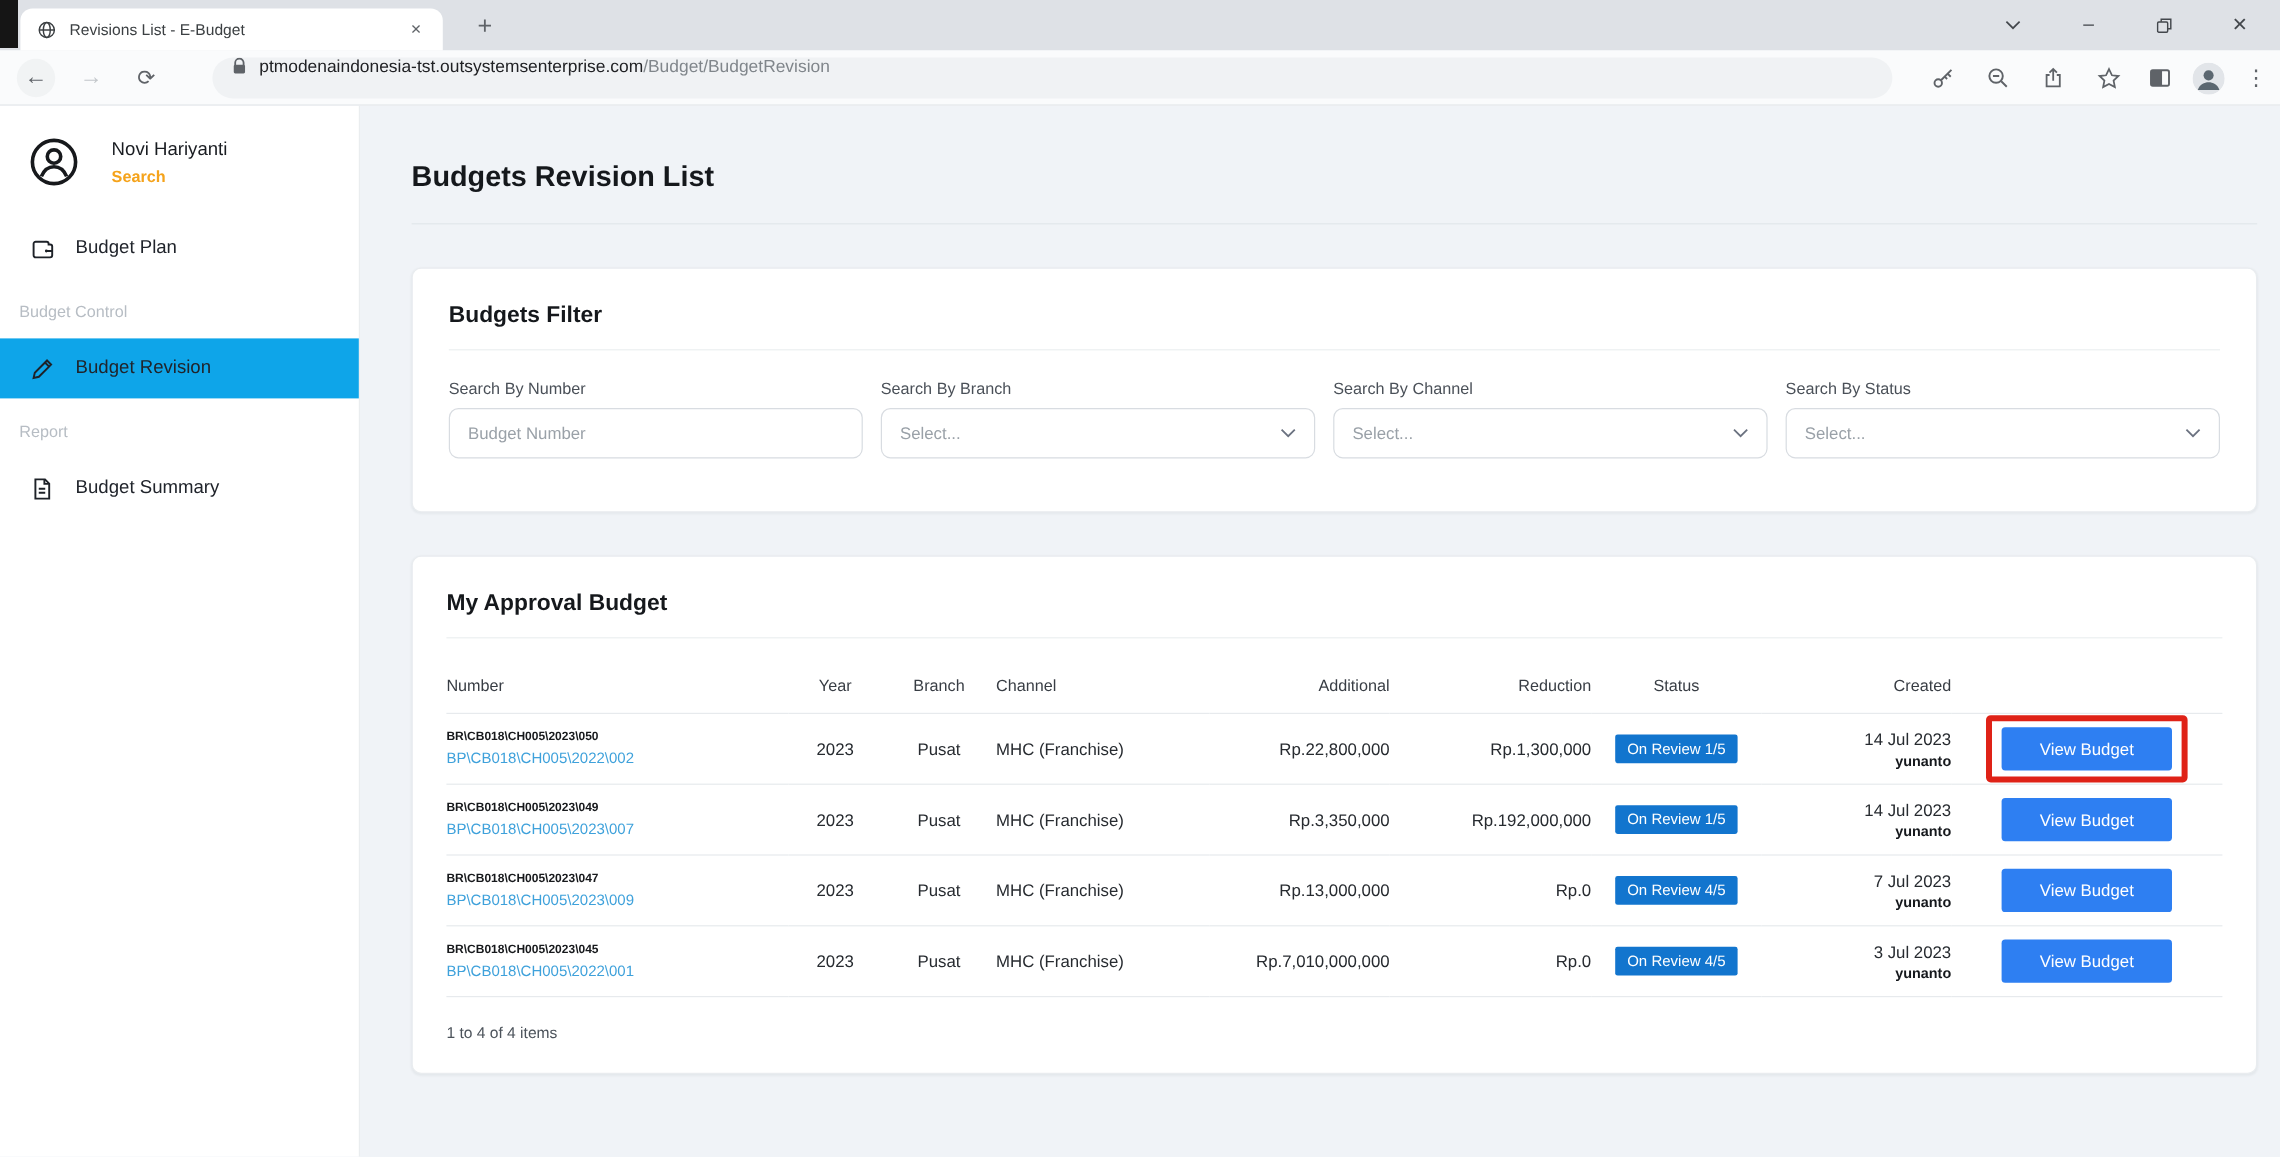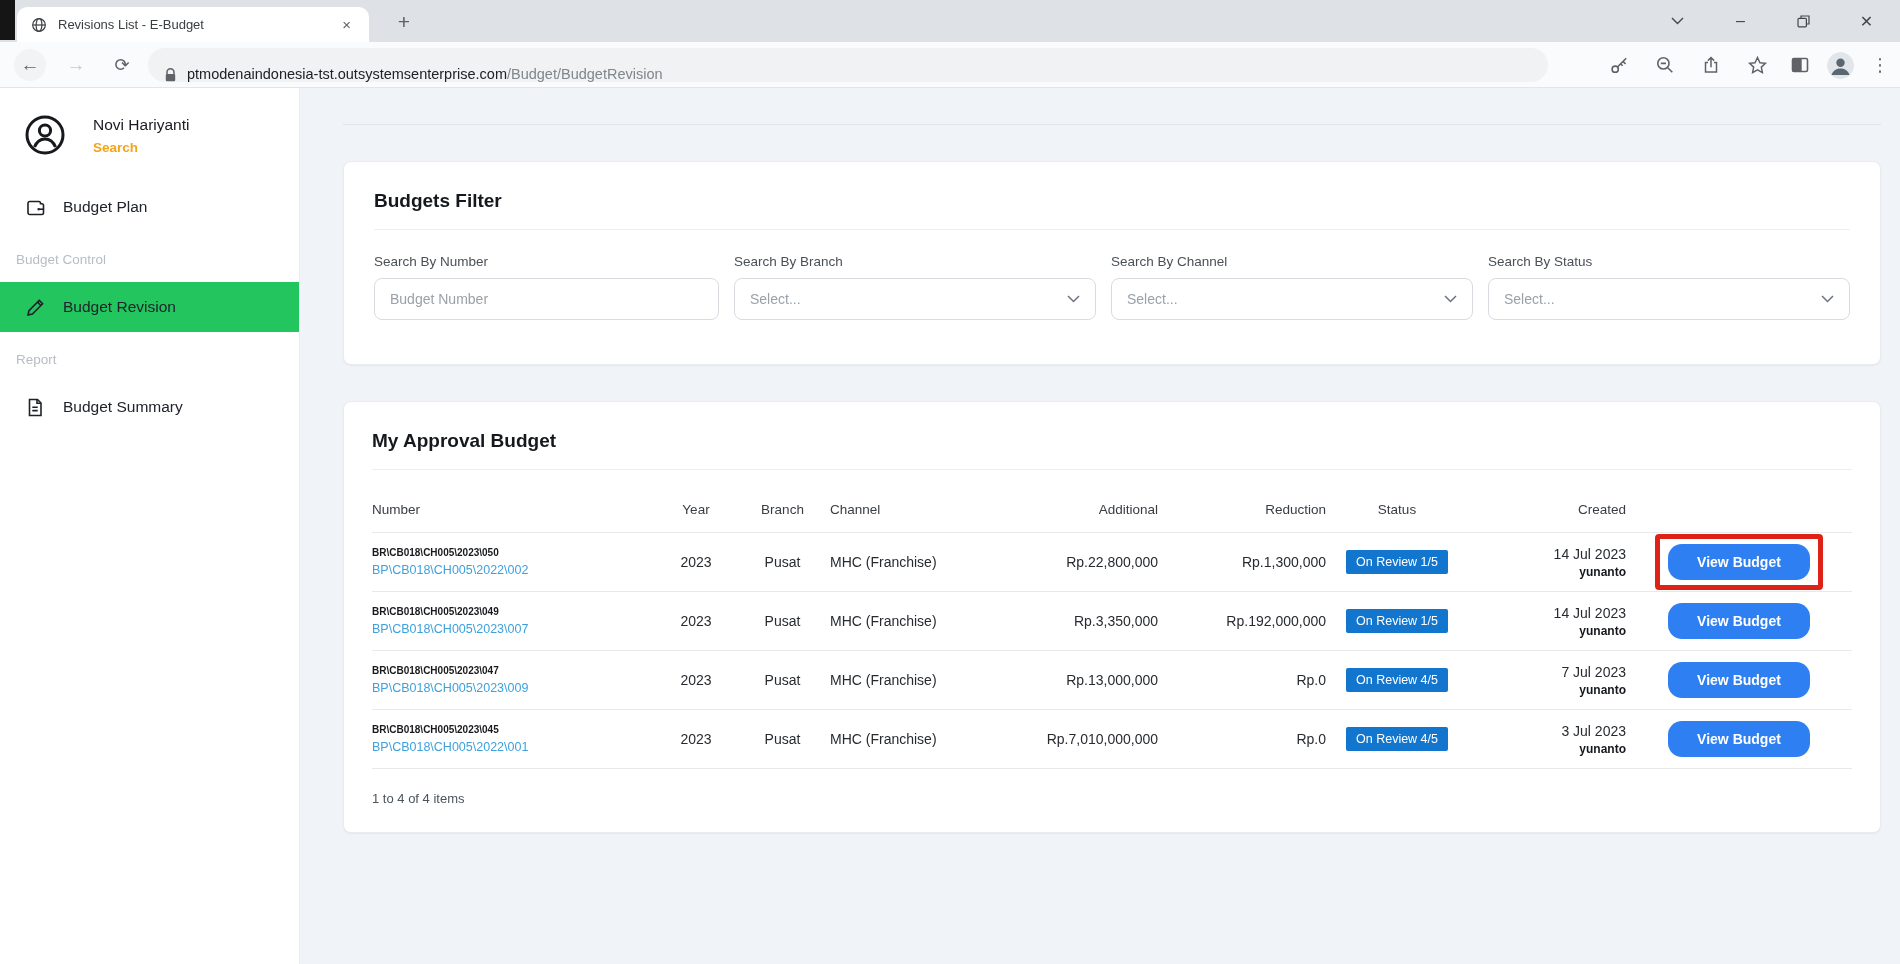--- a/index.html
+++ b/index.html
@@ -13,38 +13,38 @@
   .tab-close{font-size:15px;color:#5F6368;padding:0 4px;line-height:1}
   .newtab{position:absolute;left:390px;top:8px;width:28px;height:28px;display:flex;align-items:center;justify-content:center;font-size:21px;color:#5F6368}
   .win-controls{position:absolute;right:2px;top:0;height:42px;display:flex}
   .win-btn{width:63px;height:42px;display:flex;align-items:center;justify-content:center;color:#43474C;font-size:16px}
 
   .toolbar{height:46px;background:#FAFBFC;position:relative;border-bottom:1px solid #E3E6E9}
   .nav-icons{position:absolute;left:14px;top:0;height:46px;display:flex;align-items:center;gap:14px}
   .nav-btn{width:32px;height:32px;border-radius:50%;display:flex;align-items:center;justify-content:center;font-size:19px;color:#5F6368;background:#F1F3F4}
   .nav-btn.fwd{color:#C3C7CB;background:transparent}
   .nav-btn.reload{background:transparent;font-size:18px}
-  .addressbar{position:absolute;left:148px;top:6px;width:1400px;height:34px;background:#F0F2F4;border-radius:17px;display:flex;align-items:flex-end;padding:0 17px}
+  .addressbar{position:absolute;left:177px;top:6px;width:1400px;height:34px;background:#F0F2F4;border-radius:17px;display:flex;align-items:flex-start;padding:0 17px}
   .url{font-size:14.5px;color:#202124;margin-left:11px;white-space:nowrap}
   .url .path{color:#80868B}
   .toolbar-right{position:absolute;right:0;top:0;height:46px;display:flex;align-items:center}
   .tb-ic{width:46px;height:46px;display:flex;align-items:center;justify-content:center}
   .tb-ic.narrow{width:40px}
   .kebab{font-size:18px;color:#5F6368}
   .avatar-chip{width:27px;height:27px;border-radius:50%;overflow:hidden;display:block}
 
   
   .app{display:flex;height:876px}
   .sidebar{width:300px;flex:none;background:#fff;border-right:1px solid #EAEDEF;padding-top:26px}
   .user{display:flex;align-items:center;gap:27px;padding:0 24px 26px}
   .user-name{font-size:15.5px;color:#191C21}
   .logout{font-size:13.5px;font-weight:700;color:#F5A31B;margin-top:6px;cursor:pointer}
   .section-label{font-size:13.5px;color:#B7BDC4;padding:10px 16px 15px}
   .menu-item{display:flex;align-items:center;gap:17px;height:50px;padding-left:24px;font-size:15.5px;color:#20242B;cursor:pointer}
-  .menu-item.active{background:#22c55e}
+  .menu-item.active{background:#0ea5e9}
   .menu-item + .section-label{margin-top:10px}
   .mi-icon{display:flex;width:22px;justify-content:center}
 
   .main{flex:1;padding:36px 19px 0 43px}
   .page-title{font-size:24px;font-weight:700;color:#15181C;margin:10px 0 24px}
   .title-rule{height:1px;background:#E2E6EA;margin-bottom:36px}
 
   .card{background:#fff;border:1px solid #E9ECEF;border-radius:8px;box-shadow:0 1px 2px rgba(27,33,44,.05)}
   .card-title{font-size:19px;font-weight:700;color:#15181C}
   .card-rule{height:1px;background:#ECEFF1;margin:17px 0 24px}
@@ -63,21 +63,21 @@
   table{width:100%;border-collapse:collapse;table-layout:fixed}
   th{font-size:13.5px;font-weight:400;color:#383D44;padding:8px 0 15px;border-bottom:1px solid #E7EAED;text-align:left}
   td{padding:11px 0;border-bottom:1px solid #E7EAED;font-size:14px;color:#272B30;vertical-align:middle}
   .al-c{text-align:center}.al-r{text-align:right}
   .num-main{font-weight:700;font-size:10px;color:#17191C}
   .num-link{font-size:12.5px;color:#3EA1DB;margin-top:5px;cursor:pointer}
   .badge{display:inline-block;background:#1275CE;color:#fff;font-size:12.5px;padding:5px 10px;border-radius:2px;white-space:nowrap}
   .created-date{font-size:14px;color:#272B30}
   .created-by{font-size:12px;font-weight:700;color:#15181C;margin-top:3px}
   .action-wrap{position:relative;display:inline-block}
-  .btn-view{width:142px;height:36px;background:#2E7FF2;color:#fff;border:none;border-radius:14px;font-size:14px;font-weight:700;font-family:inherit;cursor:pointer}
+  .btn-view{width:142px;height:36px;background:#2E7FF2;color:#fff;border:none;border-radius:3px;font-size:14px;font-weight:400;font-family:inherit;cursor:pointer}
   .hl-box{position:absolute;left:-13px;right:-13px;top:-10px;bottom:-10px;border:5px solid #DF2217;border-radius:4px;pointer-events:none}
   .list-footer{font-size:13px;color:#4C535B;margin-top:22px}
 
   svg{display:block}
 </style>
 </head>
 <body>
 
 <div class="tabstrip">
   <div class="screen-corner"></div>
@@ -213,20 +213,21 @@
             <path d="M4.5 2.5h8l3.5 3.5v12.5H4.5z"></path>
             <path d="M12 2.5V6.2h3.7"></path>
             <path d="M7.3 10.3h5.4M7.3 13.6h5.4"></path>
           </svg>
       </span>
       <span>Budget Summary</span>
     </div>
   </div>
 
   <div class="main">
+    <div class="page-title">Budgets Revision List</div>
     <div class="title-rule"></div>
 
     <div class="card filter">
       <div class="card-title">Budgets Filter</div>
       <div class="card-rule"></div>
       <div class="fields">
         <div class="field first">
           <div class="flabel">Search By Number</div>
           <input class="tinput" type="text" placeholder="Budget Number" style="">
         </div>

